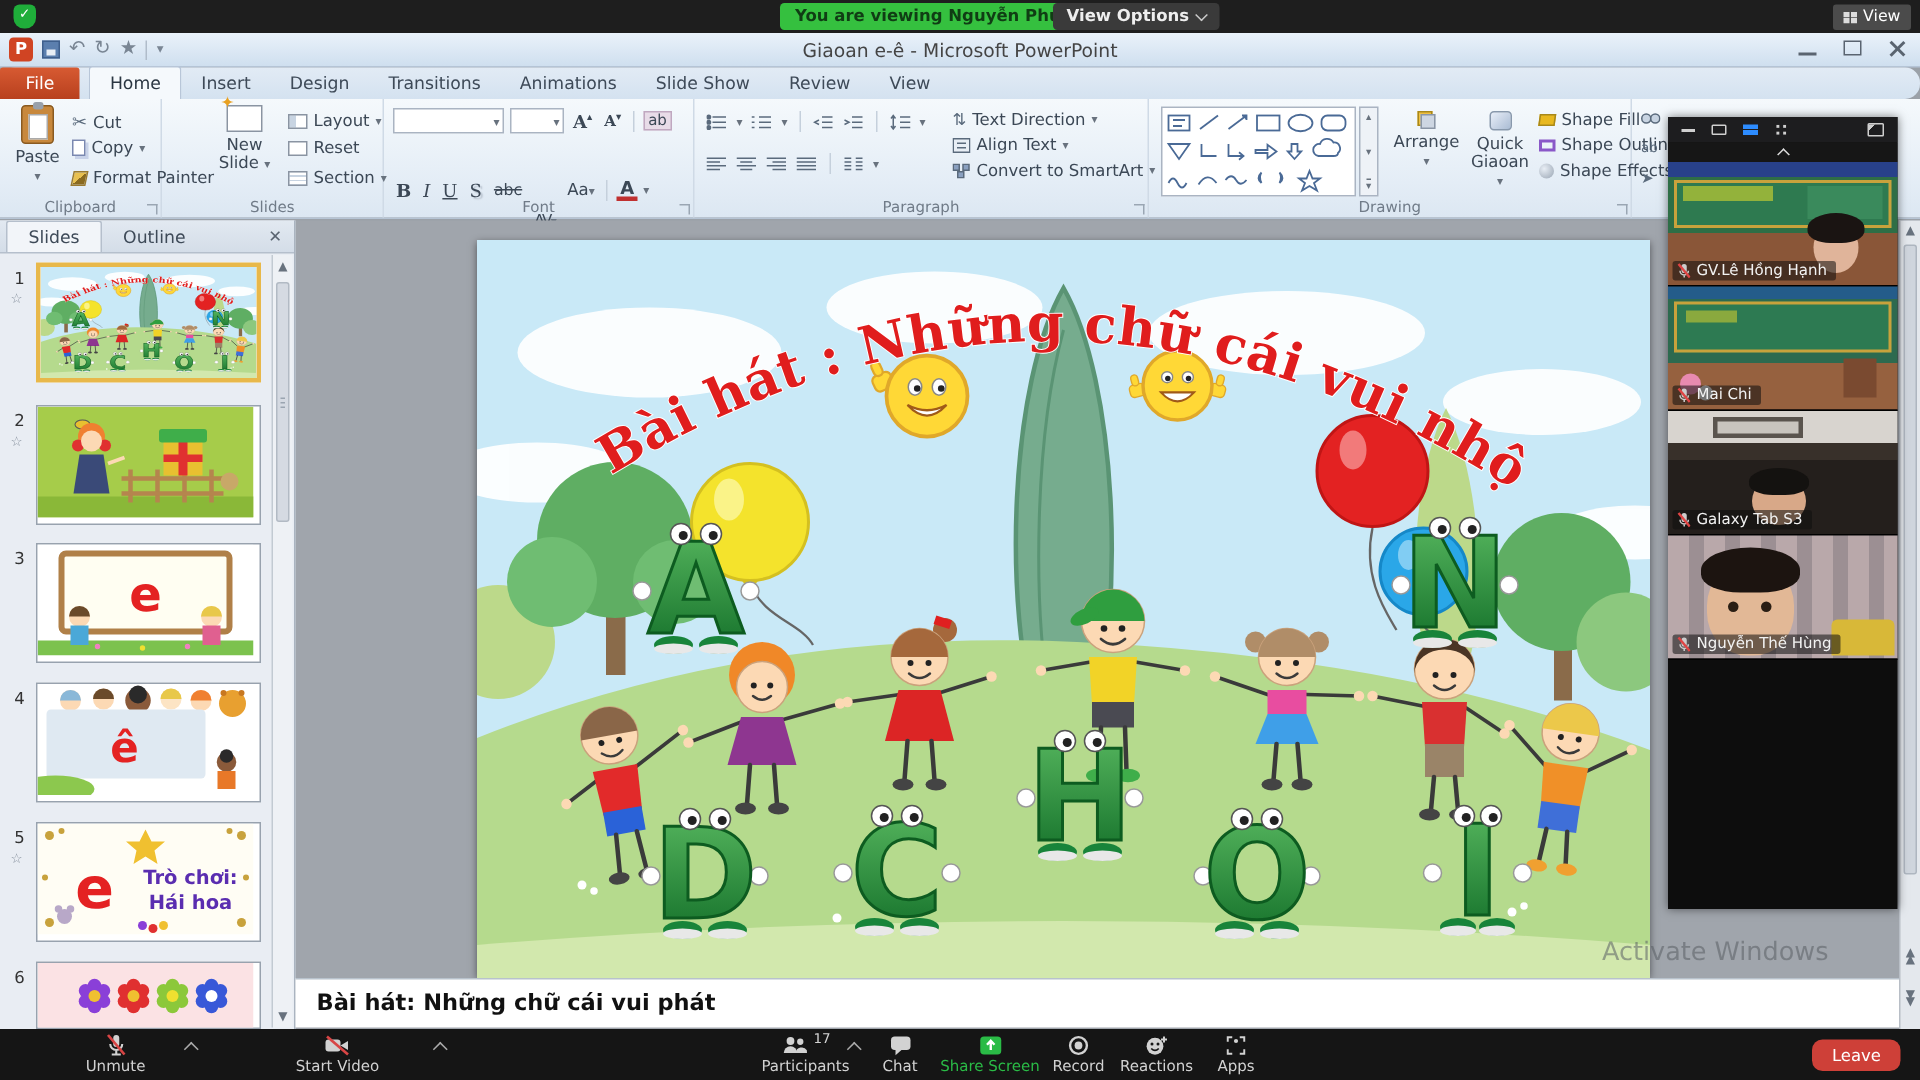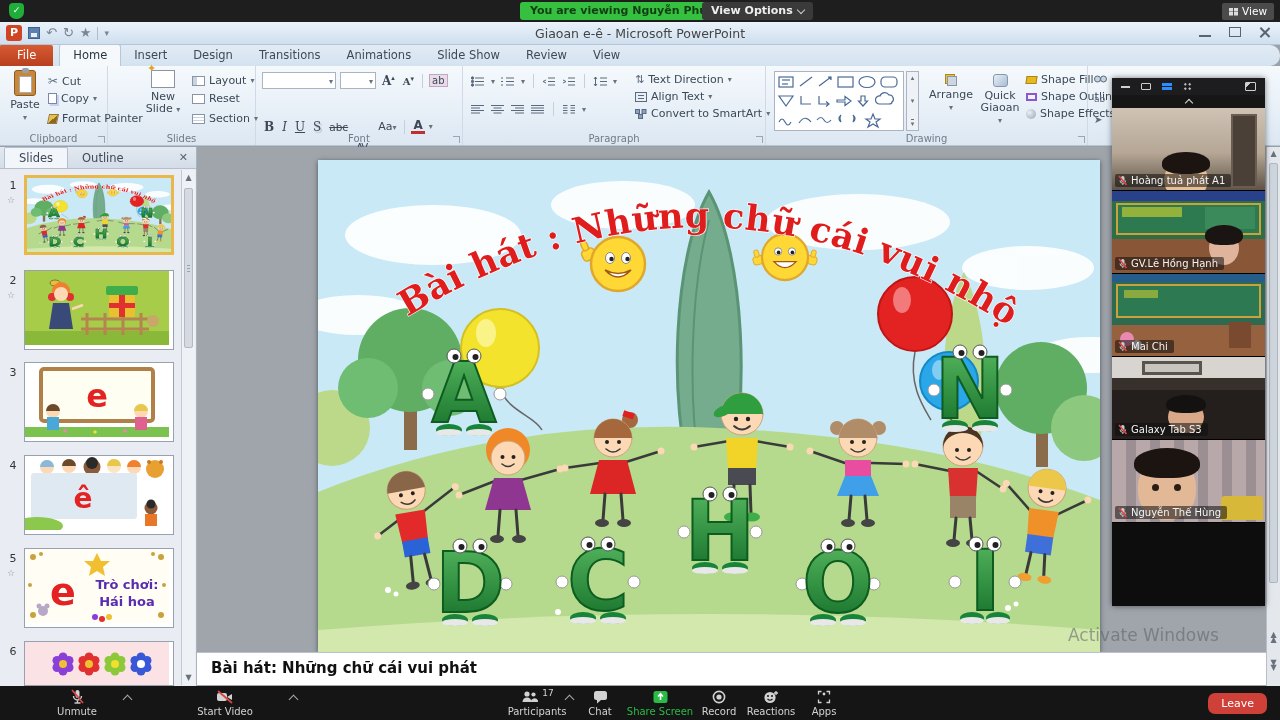--- a/index.html
+++ b/index.html
@@ -1025,34 +1025,20 @@
       <span class="zh-min"></span>
       <span class="zh-speaker"></span>
       <span class="zh-gallery"></span>
       <span class="zh-grid"></span>
       <span class="zh-exit"></span>
     </div>
     <div class="zchevrow">
         <span class="chev-up" style="border-color:#ddd"></span>
       </div>
 
-    <div class="vtile t-hoang">
-      <div class="face" style="left:52px;bottom:-10px;width:44px;height:40px;background:#e8c098"></div>
-      <div class="hairtop" style="left:50px;bottom:16px;width:48px;height:22px;background:#1c1410"></div>
-      <div style="position:absolute;right:8px;top:6px;width:26px;height:74px;background:#4a4038;border:2px solid #6a5c50"></div>
-      <div class="vname">
-          <svg width="9" height="11">
-            <rect x="3" y="1" width="3.5" height="6" rx="1.7" fill="#ccc"></rect>
-            <path d="M2 5.5 a2.8 2.8 0 0 0 5.6 0" stroke="#ccc" fill="none"></path>
-            <line x1="4.8" y1="8.6" x2="4.8" y2="10" stroke="#ccc"></line>
-            <line x1="1" y1="1" x2="8.5" y2="10" stroke="#e04545" stroke-width="1.6"></line>
-          </svg>
-          <span>Hoàng tuả phát A1</span>
-        </div>
-    </div>
 
     <div class="vtile t-hanh">
       <div style="position:absolute;left:4px;top:12px;width:145px;height:32px;background:#2e7a50;border:2px solid #c8a23c"></div>
       <div style="position:absolute;left:10px;top:16px;width:60px;height:10px;background:#e8e02a;opacity:.55"></div>
       <div style="position:absolute;right:10px;top:16px;width:50px;height:22px;background:#3a8a5c"></div>
       <div class="face" style="right:26px;bottom:8px;width:30px;height:34px;background:#e0b49a"></div>
       <div class="hairtop" style="right:22px;bottom:28px;width:38px;height:20px;background:#1a1412"></div>
       <div class="vname">
           <svg width="9" height="11">
             <rect x="3" y="1" width="3.5" height="6" rx="1.7" fill="#ccc"></rect>

